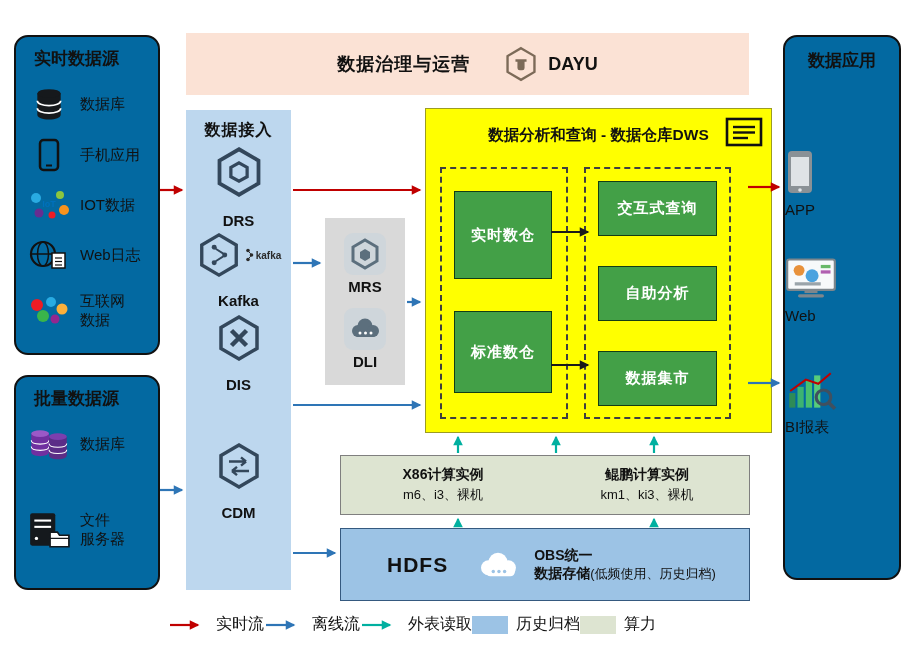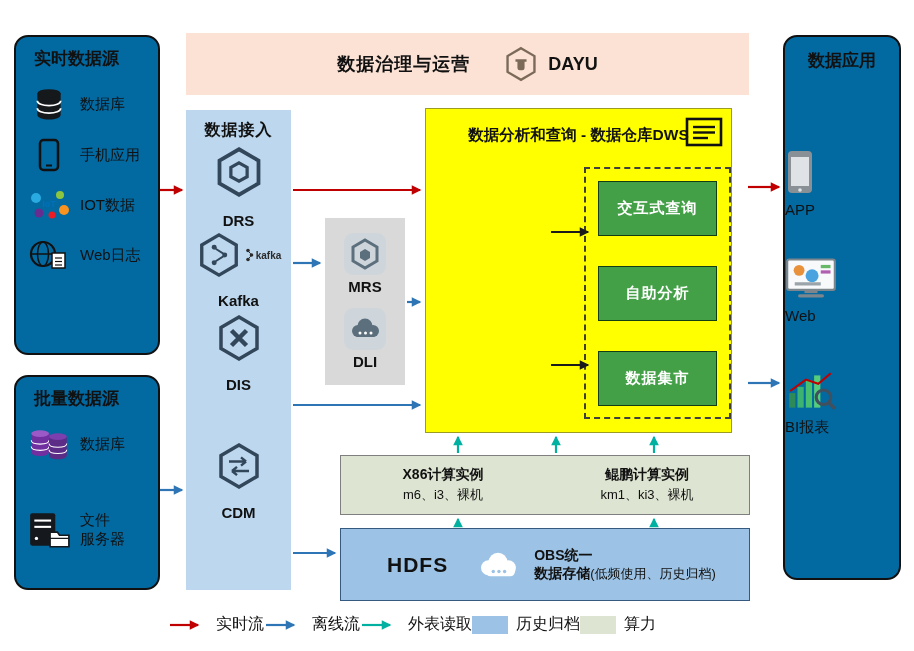--- a/index.html
+++ b/index.html
@@ -23,21 +23,21 @@
   .brand-name{font-weight:bold;font-size:18px}
   .col-ingest{position:absolute;left:186px;top:110px;width:105px;height:480px;background:var(--c-ingest_bg,#bdd7ee)}
   .col-title{font-weight:bold;font-size:16px;text-align:center;padding-top:10px;letter-spacing:1px}
   .svc{position:absolute;left:0;right:0;display:flex;flex-direction:column;align-items:center}
   .svc-label{font-weight:bold;font-size:15px;margin-top:14px}
   .kafka-row{display:flex;align-items:center;gap:3px}
   .kafka-brand{display:flex;align-items:center;gap:2px;font-size:10px;font-weight:bold;color:#2b2b2b}
   .graybox{position:absolute;left:325px;top:218px;width:80px;height:167px;background:var(--c-middleware_bg,#d9d9d9);display:flex;flex-direction:column;align-items:center;padding-top:14px;gap:12px}
   .tile-group{display:flex;flex-direction:column;align-items:center}
   .tile-label{font-weight:bold;font-size:15px;margin-top:2px}
-  #dws{position:absolute;left:425px;top:108px;width:307px;height:325px;background:var(--c-dws_bg,#ffff00);border:1px solid #9c9c22}
+  #dws{position:absolute;left:425px;top:108px;width:347px;height:325px;background:var(--c-dws_bg,#ffff00);border:1px solid #9c9c22}
   .dws-header{position:relative;height:52px;display:flex;align-items:center;justify-content:center}
   .dws-title{font-weight:bold;font-size:15.5px}
   .doc-ic{position:absolute;right:7px;top:7px}
   .dashed{position:absolute;border:2px dashed #3f3f3f}
   #dash-left{left:14px;top:58px;width:128px;height:252px}
   #dash-right{left:158px;top:58px;width:147px;height:252px}
   .gbox{position:absolute;left:12px;width:98px;background:var(--c-green,#43a047);border:1px solid #143d14;color:#fff;font-weight:bold;font-size:15px;display:flex;align-items:center;justify-content:center;letter-spacing:1px}
   .gbox2{position:absolute;left:12px;width:119px;height:55px;background:var(--c-green,#43a047);border:1px solid #143d14;color:#fff;font-weight:bold;font-size:15px;display:flex;align-items:center;justify-content:center;letter-spacing:1px}
   .compute{position:absolute;left:340px;top:455px;width:410px;height:60px;background:var(--c-compute,#dde4d1);border:1px solid #7f7f7f;display:flex}
   .cgroup{flex:1;display:flex;flex-direction:column;align-items:center;justify-content:center}
@@ -125,20 +125,33 @@
           <ellipse cx="14" cy="15" rx="5.5" ry="12" fill="none" stroke="#111" stroke-width="1.5"></ellipse>
           <line x1="2" y1="15" x2="26" y2="15" stroke="#111" stroke-width="1.5"></line>
           <rect x="23" y="14" width="13" height="15" fill="#fff" stroke="#111" stroke-width="1.5"></rect>
           <line x1="26" y1="19" x2="33" y2="19" stroke="#111" stroke-width="1.2"></line>
           <line x1="26" y1="22.5" x2="33" y2="22.5" stroke="#111" stroke-width="1.2"></line>
           <line x1="26" y1="26" x2="33" y2="26" stroke="#111" stroke-width="1.2"></line>
         </svg>
       </span>
       <span class="src-label">Web日志</span>
     </div>
+    <div class="src-row" style="top:246px;height:56px">
+      <span class="src-ic ic">
+        <svg width="44" height="32" viewBox="0 0 44 32">
+          <circle cx="10" cy="10" r="6" fill="#ed1c24"></circle>
+          <circle cx="24" cy="7" r="5" fill="#29abe2"></circle>
+          <circle cx="35" cy="14" r="5.5" fill="#fbb03b"></circle>
+          <circle cx="16" cy="21" r="6" fill="#39b54a"></circle>
+          <circle cx="28" cy="24" r="4.5" fill="#93278f"></circle>
+        </svg>
+      </span>
+      <span class="src-label pre">互联网
+数据</span>
+    </div>
   </div>
 
   <div class="panel" id="p-batch">
     <div class="panel-title">批量数据源</div>
     <div class="src-row" style="top:40px;height:54px">
       <span class="src-ic ic">
         <svg width="46" height="38" viewBox="0 0 44 36">
           <path d="M5 8 v18 c0 2.2 3.8 3.6 8.5 3.6 s8.5 -1.4 8.5 -3.6 V8" fill="#7030a0"></path>
           <ellipse cx="13.5" cy="8" rx="8.5" ry="3.2" fill="#9b59c7"></ellipse>
           <path d="M5 14.5 c0 2.2 3.8 3.6 8.5 3.6 s8.5 -1.4 8.5 -3.6 M5 20.5 c0 2.2 3.8 3.6 8.5 3.6 s8.5 -1.4 8.5 -3.6" fill="none" stroke="#fff" stroke-width="1"></path>
@@ -252,20 +265,28 @@
     <div class="dws-header">
       <span class="dws-title">数据分析和查询 - 数据仓库DWS</span>
       <span class="ic doc-ic">
         <svg width="40" height="32" viewBox="0 0 40 32">
           <rect x="3" y="3" width="34" height="26" fill="none" stroke="#111" stroke-width="2.6"></rect>
           <line x1="9" y1="11" x2="31" y2="11" stroke="#111" stroke-width="2.4"></line>
           <line x1="9" y1="16.5" x2="31" y2="16.5" stroke="#111" stroke-width="2.4"></line>
           <line x1="9" y1="22" x2="24" y2="22" stroke="#111" stroke-width="2.4"></line>
         </svg>
       </span>
+    </div>
+    <div class="dashed" id="dash-left">
+      <div class="gbox" style="top:22px;height:88px">
+        <span>实时数仓</span>
+      </div>
+      <div class="gbox" style="top:142px;height:82px">
+        <span>标准数仓</span>
+      </div>
     </div>
     <div class="dashed" id="dash-right">
       <div class="gbox2" style="top:12px">
         <span>交互式查询</span>
       </div>
       <div class="gbox2" style="top:182px">
         <span>数据集市</span>
       </div>
       <div class="gbox2" style="top:97px">
         <span>自助分析</span>

